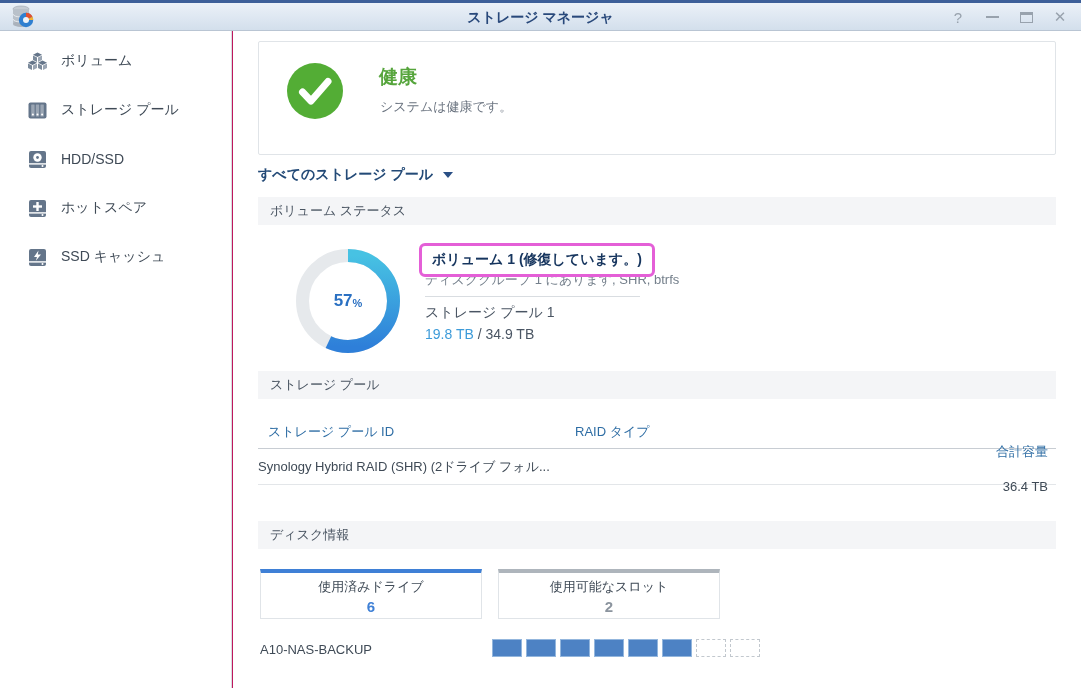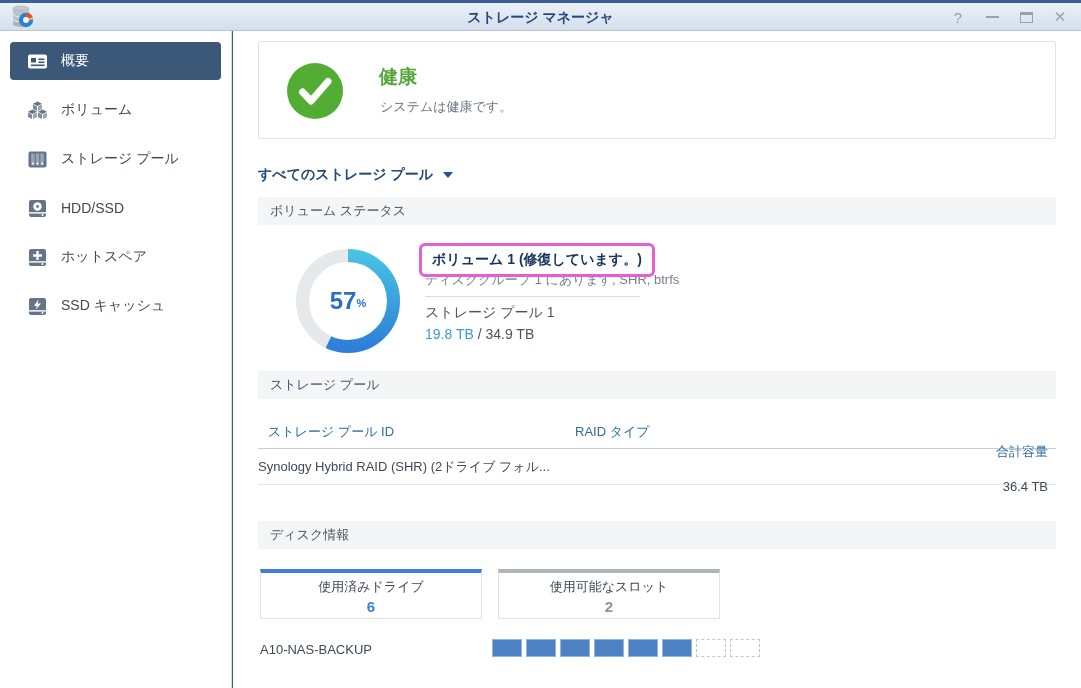--- a/index.html
+++ b/index.html
@@ -1,18 +1,18 @@
 <!DOCTYPE html>
 <html><head>
 <meta charset="utf-8">
 <style>
   * { margin:0; padding:0; box-sizing:border-box; }
   html,body { width:1081px; height:688px; background:#fff;
               font-family:"Liberation Sans","DejaVu Sans",sans-serif; overflow:hidden; }
-  .window { position:relative; width:1081px; height:688px; background:#15803d; }
+  .window { position:relative; width:1081px; height:688px; background:#be185d; }
 
   
   .top-strip { height:3px; background:#3d5f99; }
   .titlebar { position:relative; height:28px;
               background:linear-gradient(#ebf1f8,#d3dfec);
               border-bottom:1px solid #b9c5d3; }
   .app-icon { position:absolute; left:10px; top:1px; width:26px; height:26px; }
   .window-title { position:absolute; left:0; right:0; top:0; height:28px;
                   text-align:center; line-height:28px; font-size:14px; font-weight:bold;
                   color:#29497b; }
@@ -33,41 +33,41 @@
   .nav-item.selected { background:#3b5878; color:#fff; }
   .nav-item.selected .nav-icon { color:#fff; }
   .nav-icon svg { width:100%; height:100%; display:block; }
   .icon-hole { fill:#fff; }
   .nav-item.selected .icon-hole { fill:#3b5878; }
 
   
   .main { position:absolute; left:233px; top:31px; width:848px; bottom:0; background:#fff; }
   .abs { position:absolute; }
 
-  .health-card { left:25px; top:10px; width:798px; height:98px;
+  .health-card { left:25px; top:10px; width:798px; height:114px;
                  border:1px solid #e0e4e8; border-radius:2px; background:#fff; }
   .health-badge { position:absolute; left:28px; top:21px; width:56px; height:56px; }
   .health-status { position:absolute; left:120px; top:22px; font-size:19px; font-weight:bold; color:#56a53c; }
   .health-desc { position:absolute; left:121px; top:56px; font-size:13px; color:#6b7480; }
 
   .pool-filter { left:25px; top:134px; height:20px; display:flex; align-items:center; cursor:pointer; }
   .pool-filter-label { font-size:14px; font-weight:bold; color:#234a77; }
   .caret-down { width:0; height:0; border-left:5px solid transparent; border-right:5px solid transparent;
                 border-top:6px solid #2a4f85; margin-left:10px; }
 
   .section-bar { left:25px; width:798px; height:28px; background:#f4f5f7;
                  font-size:13px; color:#4a5562; line-height:28px; padding-left:12px; }
   .sec-volume { top:166px; } .sec-pool { top:340px; } .sec-disk { top:490px; }
 
   
   .donut { left:63px; top:218px; width:104px; height:104px; }
   .donut-label { position:absolute; left:0; top:0; width:104px; height:104px;
                  display:flex; align-items:center; justify-content:center;
                  font-weight:bold; color:#2a70c2; }
-  .donut-pct { font-size:24px; }
+  .donut-pct { font-size:17px; }
   .donut-sign { font-size:11px; margin-top:4px; }
 
   
   .vol-annotation { left:186px; top:212px; z-index:2; background:#fff;
                     border:3px solid #e45fd7; border-radius:6px; padding:5px 10px;
                     font-size:14px; font-weight:bold; color:#16355e; white-space:nowrap; }
   .vol-subtitle { left:192px; top:240px; z-index:1; font-size:13px; color:#75808c; white-space:nowrap; }
   .vol-divider { left:192px; top:265px; width:215px; border-top:1px solid #d9dde1; }
   .vol-pool-name { left:192px; top:273px; font-size:14px; color:#4a5563; }
   .vol-usage { left:192px; top:295px; font-size:14px; color:#4a5563; }
@@ -128,32 +128,20 @@
         </div>
       <div class="wc">
           <div class="wc-max-box"></div>
         </div>
       <div class="wc wc-close">✕</div>
     </div>
   </div>
 
   <div class="sidebar">
 
-    <div class="nav-item selected">
-      <span class="nav-icon">
-        <svg viewBox="0 0 21 21">
-          <rect x="1" y="3.5" width="19" height="14" rx="2" fill="currentColor"></rect>
-          <rect x="4" y="7" width="5" height="4.5" class="icon-hole"></rect>
-          <rect x="11.5" y="7.5" width="6" height="1.6" class="icon-hole"></rect>
-          <rect x="11.5" y="10.5" width="6" height="1.6" class="icon-hole"></rect>
-          <rect x="4" y="13.5" width="13.5" height="1.6" class="icon-hole"></rect>
-        </svg>
-      </span>
-      <span>概要</span>
-    </div>
 
     <div class="nav-item">
       <span class="nav-icon">
         <svg viewBox="0 0 21 21">
           <g fill="currentColor">
             <path d="M10.5 1.5 L15 3.8 L10.5 6.1 L6 3.8 Z"></path>
             <path d="M6 4.4 L10 6.5 L10 11 L6 8.9 Z" opacity="0.85"></path>
             <path d="M15 4.4 L11 6.5 L11 11 L15 8.9 Z" opacity="0.65"></path>
             <path d="M5.5 9.5 L10 11.8 L5.5 14.1 L1 11.8 Z"></path>
             <path d="M1 12.4 L5 14.5 L5 19 L1 16.9 Z" opacity="0.85"></path>

